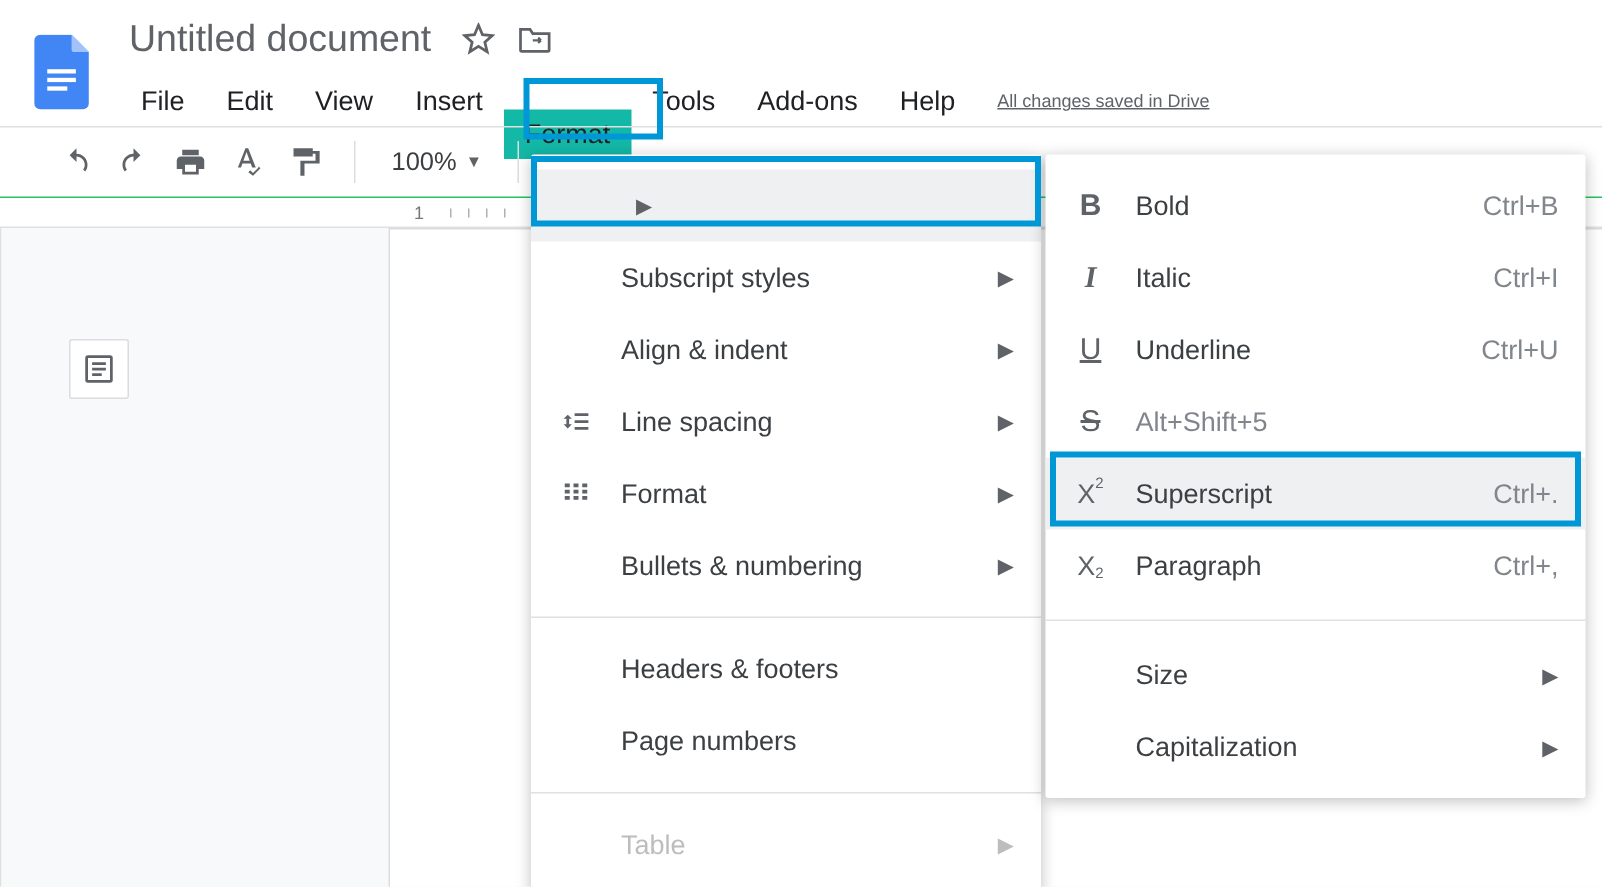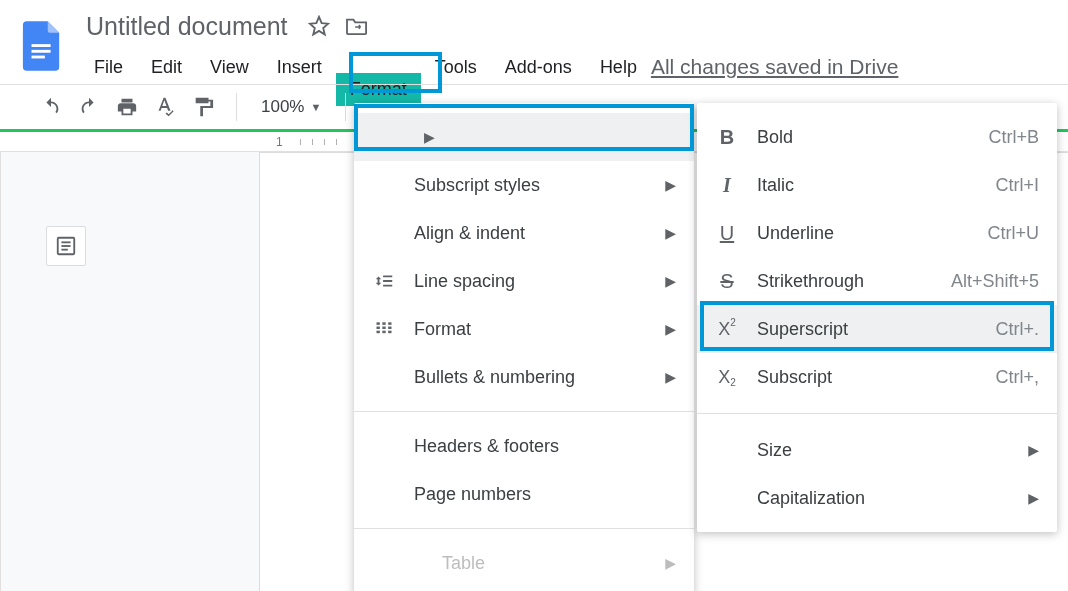--- a/index.html
+++ b/index.html
@@ -9,21 +9,21 @@
       width: 1068px;
       height: 591px;
       overflow: hidden;
       position: relative;
       color: #3c4043;
       font-size: 17px;
     }
     
     .header {
       display: flex;
-      align-items: center;
+      align-items: flex-end;
       padding: 8px 0 0 0;
     }
     .docs-logo {
       width: 56px; height: 70px;
       display: flex; align-items: center; justify-content: center;
       margin-left: 14px; margin-right: 10px; margin-top: 2px;
     }
     .docs-logo svg { width: 42px; height: 52px; }
     .title-row { display: flex; align-items: center; height: 36px; }
     .doc-title {
@@ -36,32 +36,32 @@
     }
     .menubar { display: flex; align-items: center; height: 34px; margin-top: 6px; }
     .menu-item {
       font-size: 18px; color: #202124; padding: 6px 14px; cursor: pointer;
     }
     .menu-item.active {
       background: #14b8a6;
       margin-top: 44px;
     }
     .saved-link {
-      font-size: 21px; color: #5f6368; text-decoration: underline;
-      padding: 6px 0;
+      font-size: 12px; color: #5f6368; text-decoration: underline;
+      margin-left: 14px; padding: 6px 0;
     }
     .highlight-box {
       border: 4px solid #0097d6;
       position: absolute;
       pointer-events: none;
     }
     
     .toolbar {
       height: 48px; display: flex; align-items: center;
-      border-top: 1px solid #e0e0e0; border-bottom: 3px solid #22c55e;
+      border-top: 1px solid #e0e0e0; border-bottom: 1px solid #22c55e;
       padding-left: 36px; gap: 8px;
       position: relative;
     }
     .tb-icon {
       width: 30px; height: 30px; display: flex; align-items: center; justify-content: center;
       color: #5f6368; cursor: pointer;
     }
     .tb-sep { width: 1px; height: 28px; background: #ddd; margin: 0 10px; }
     .zoom { font-size: 17px; color: #3c4043; display: flex; align-items: center; gap: 6px; padding: 0 6px; }
     .zoom .caret { font-size: 11px; color: #5f6368; }
@@ -115,21 +115,21 @@
       font-size: 18px;
     }
     .menu-row.hover { background: #eef0f1; }
     .menu-row .mi-icon {
       width: 28px; height: 28px; display: flex; align-items: center; justify-content: center;
       margin-right: 16px; color: #5f6368;
     }
     .menu-row .mi-label { flex: 1; }
     .menu-row .mi-shortcut { color: #80868b; font-size: 18px; }
     .menu-row .mi-arrow { color: #5f6368; font-size: 14px; margin-left: 10px; }
-    .menu-row.disabled { color: #bdbdbd; gap: 28px; }
+    .menu-row.disabled { color: #bdbdbd; }
     .menu-row.disabled .mi-arrow { color: #bdbdbd; }
     .menu-sep { height: 1px; background: #e0e0e0; margin: 10px 0; }
     .sub-sep { height: 1px; background: #e0e0e0; margin: 12px 0; }
     
     .txt-bold { font-weight: 700; font-size: 20px; color: #5f6368; }
     .txt-italic { font-style: italic; font-weight: 700; font-size: 20px; font-family: Georgia, serif; color: #5f6368; }
     .txt-under { text-decoration: underline; font-weight: 500; font-size: 20px; color: #5f6368; }
     .txt-strike { text-decoration: line-through; font-weight: 500; font-size: 20px; color: #5f6368; }
     .txt-sup, .txt-sub { font-size: 18px; color: #5f6368; position: relative; }
     .txt-sup .s, .txt-sub .s { font-size: 10px; position: relative; }
@@ -319,31 +319,30 @@
     <span class="mi-label">Italic</span>
     <span class="mi-shortcut">Ctrl+I</span>
   </div>
   <div class="menu-row">
     <span class="mi-icon txt-under">U</span>
     <span class="mi-label">Underline</span>
     <span class="mi-shortcut">Ctrl+U</span>
   </div>
   <div class="menu-row">
     <span class="mi-icon txt-strike">S</span>
-    <span class="mi-label">Strikethrough</span>
     <span class="mi-shortcut">Alt+Shift+5</span>
   </div>
   <div class="menu-row hover">
     <span class="mi-icon txt-sup">X<span class="s">2</span></span>
     <span class="mi-label">Superscript</span>
     <span class="mi-shortcut">Ctrl+.</span>
   </div>
   <div class="menu-row">
     <span class="mi-icon txt-sub">X<span class="s">2</span></span>
-    <span class="mi-label">Subscript</span>
+    <span class="mi-label">Paragraph</span>
     <span class="mi-shortcut">Ctrl+,</span>
   </div>
   <div class="sub-sep"></div>
   <div class="menu-row">
     <span class="mi-icon"></span>
     <span class="mi-label">Size</span>
     <span class="mi-arrow">▶</span>
   </div>
   <div class="menu-row">
     <span class="mi-icon"></span>

